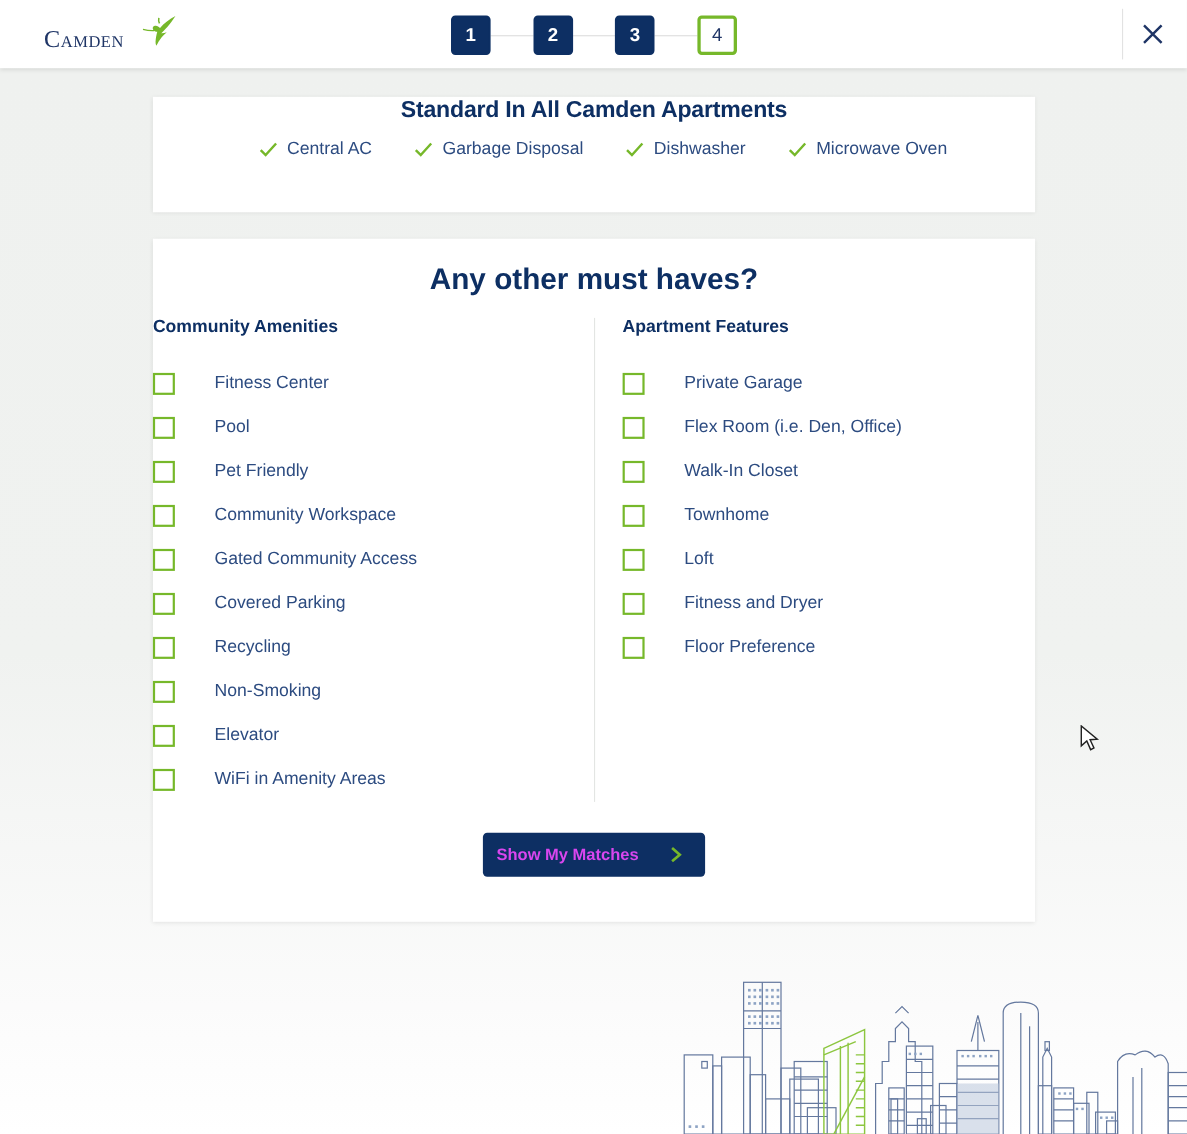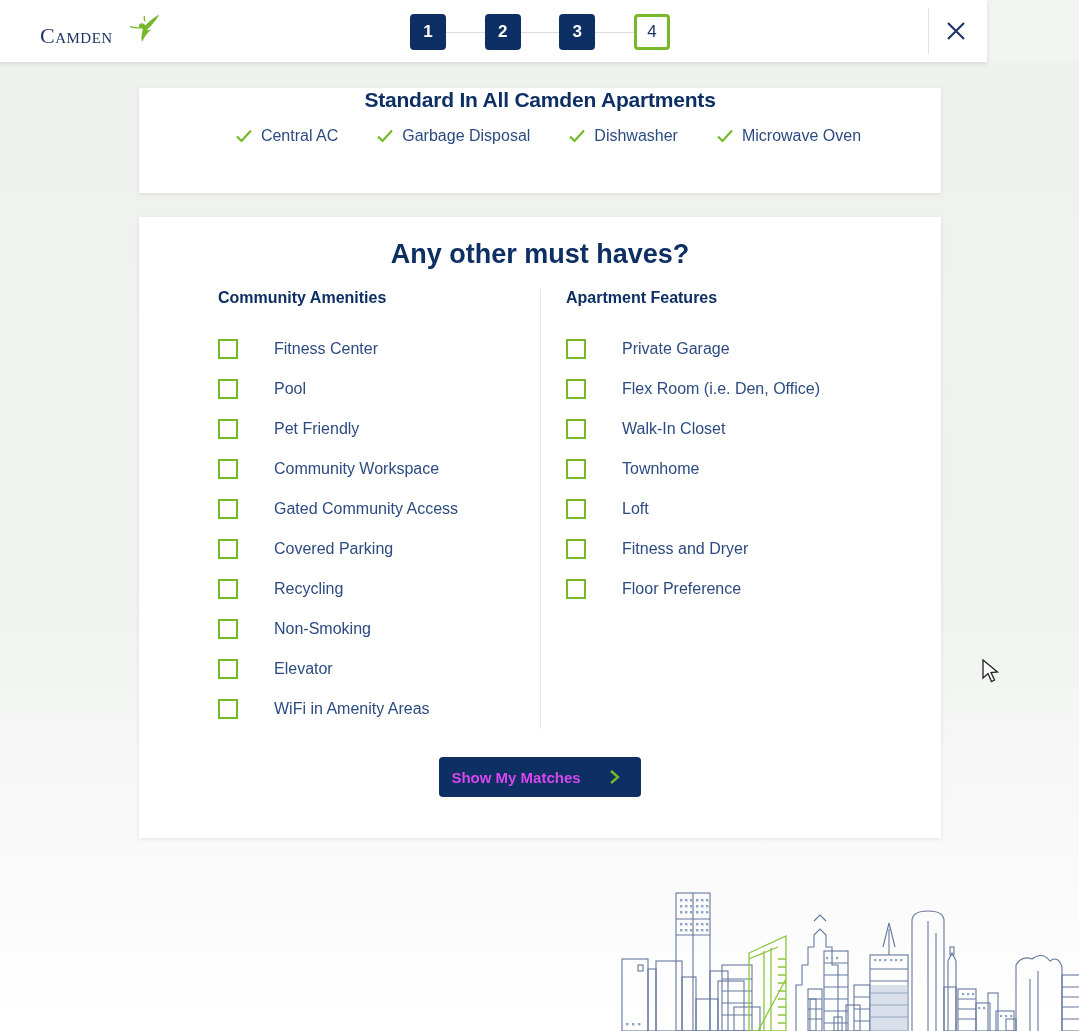--- a/index.html
+++ b/index.html
@@ -18,21 +18,21 @@
   .page-bg {
     position: absolute;
     left: 0; top: 62px; right: 0; bottom: 0;
     background: linear-gradient(180deg, #eff1ef 0%, #f0f2f0 55%, #fbfbfb 88%, #ffffff 100%);
   }
 
   
   .header {
     position: absolute;
     left: 0; top: 0;
-    width: 987px;
+    width: 1079px;
     height: 62px;
     background: #ffffff;
     box-shadow: 0 2px 4px rgba(0,0,0,0.10);
     z-index: 20;
   }
   .logo-wrap {
     position: absolute;
     left: 40px; top: 12px;
     width: 130px; height: 40px;
   }
@@ -147,21 +147,21 @@
     color: #0d2f63;
   }
 
   .columns {
     position: absolute;
     left: 0; top: 72px;
     width: 802px;
     display: flex;
   }
   .col { position: relative; }
-  .col-left { width: 401px; padding-left: 79px; }
+  .col-left { width: 401px; }
   .col-right { width: 401px; padding-left: 25px; border-left: 1px solid #e3e5e3; }
   .col-title {
     font-size: 16px;
     font-weight: bold;
     color: #0d2f63;
     margin: 0 0 22px 0;
   }
   .opt-row {
     display: flex;
     align-items: center;

